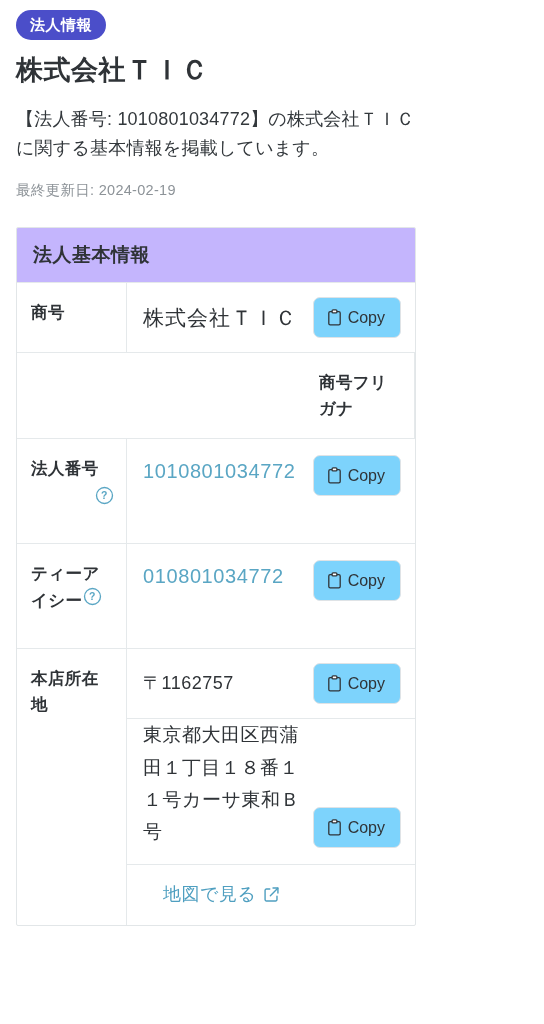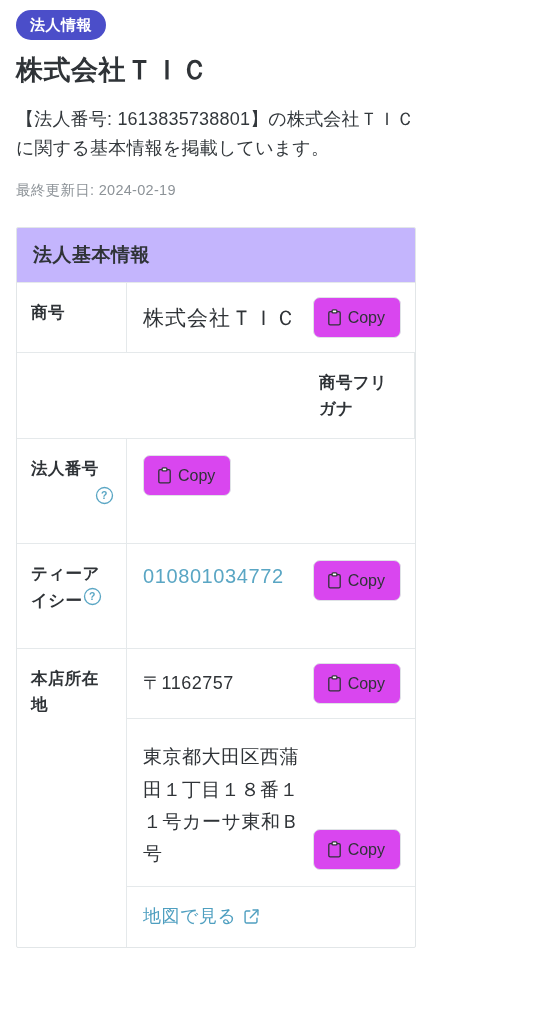--- a/index.html
+++ b/index.html
@@ -148,21 +148,21 @@
     letter-spacing: .5px;
   }
 
   
   .copy-btn {
     flex: 0 0 auto;
     display: inline-flex;
     align-items: center;
     gap: 6px;
     border: 1px solid #dfe3e6;
-    background: #d946ef;
+    background: #7dd3fc;
     border-radius: 7px;
     padding: 11px 15px 11px 13px;
     font-size: 16px;
     color: #2f3337;
     cursor: pointer;
     line-height: 1;
     font-family: "Liberation Sans", sans-serif;
     white-space: nowrap;
   }
   .copy-btn svg { display: block; }
@@ -173,36 +173,37 @@
     border-top: 1px solid #e5e9eb;
   }
   .map-link {
     display: inline-flex;
     align-items: center;
     gap: 7px;
     color: #4f9fc0;
     font-size: 18px;
     text-decoration: none;
     letter-spacing: .5px;
+    margin-left: 20px;
   }
   .map-link svg { display: block; }
 
   .help-icon { display: inline-block; line-height: 0; }
 </style>
 </head>
 <body>
 
 <div class="page">
 
   <div class="header">
     <span class="badge">法人情報</span>
 
     <h1 class="page-title">株式会社ＴＩＣ</h1>
 
-    <p class="lede">【法人番号: 1613835738801】の株式会社ＴＩＣに関する基本情報を掲載しています。</p>
+    <p class="lede">【法人番号: 1010801034772】の株式会社ＴＩＣに関する基本情報を掲載しています。</p>
 
     <p class="updated">最終更新日: 2024-02-19</p>
   </div>
 
   <div class="table-wrap">
 
     <div class="table-caption">法人基本情報</div>
 
     <div class="row">
       <div class="th">
@@ -236,20 +237,21 @@
         <span>法人番号</span>
         <span class="help-icon" style="display:block; text-align:right; margin-top:4px;">
           <svg width="19" height="19" viewBox="0 0 20 20" fill="none" xmlns="http://www.w3.org/2000/svg" aria-hidden="true">
             <circle cx="10" cy="10" r="8.4" stroke="#5aa6c4" stroke-width="1.4"></circle>
             <text x="10" y="14.2" text-anchor="middle" font-family="Liberation Sans, sans-serif" font-size="11" fill="#5aa6c4">?</text>
           </svg>
         </span>
       </div>
       <div class="td">
         <div class="cell-line" style="min-height:104px; align-items:flex-start; padding-top:16px;">
+          <span class="cell-text mono-num">1010801034772</span>
           <button class="copy-btn">
             <span>
               <svg width="15" height="17" viewBox="0 0 15 17" fill="none" xmlns="http://www.w3.org/2000/svg" aria-hidden="true">
                 <rect x="1.8" y="2.6" width="11.4" height="13.2" rx="1.4" stroke="#2f3337" stroke-width="1.3"></rect>
                 <rect x="5.1" y="0.8" width="4.8" height="3.1" rx="1" stroke="#2f3337" stroke-width="1.3" fill="#fff"></rect>
               </svg>
             </span>
             <span>Copy</span>
           </button>
         </div>
@@ -291,21 +293,21 @@
             <span>
               <svg width="15" height="17" viewBox="0 0 15 17" fill="none" xmlns="http://www.w3.org/2000/svg" aria-hidden="true">
                 <rect x="1.8" y="2.6" width="11.4" height="13.2" rx="1.4" stroke="#2f3337" stroke-width="1.3"></rect>
                 <rect x="5.1" y="0.8" width="4.8" height="3.1" rx="1" stroke="#2f3337" stroke-width="1.3" fill="#fff"></rect>
               </svg>
             </span>
             <span>Copy</span>
           </button>
         </div>
 
-        <div class="cell-line" style="min-height:118px; padding-top:22px; padding-bottom:16px;">
+        <div class="cell-line" style="min-height:118px; padding-top:0; padding-bottom:16px;">
           <span class="cell-text addr">東京都大田区西蒲田１丁目１８番１１号カーサ東和Ｂ号</span>
           <button class="copy-btn" style="align-self:flex-end;">
             <span>
               <svg width="15" height="17" viewBox="0 0 15 17" fill="none" xmlns="http://www.w3.org/2000/svg" aria-hidden="true">
                 <rect x="1.8" y="2.6" width="11.4" height="13.2" rx="1.4" stroke="#2f3337" stroke-width="1.3"></rect>
                 <rect x="5.1" y="0.8" width="4.8" height="3.1" rx="1" stroke="#2f3337" stroke-width="1.3" fill="#fff"></rect>
               </svg>
             </span>
             <span>Copy</span>
           </button>

